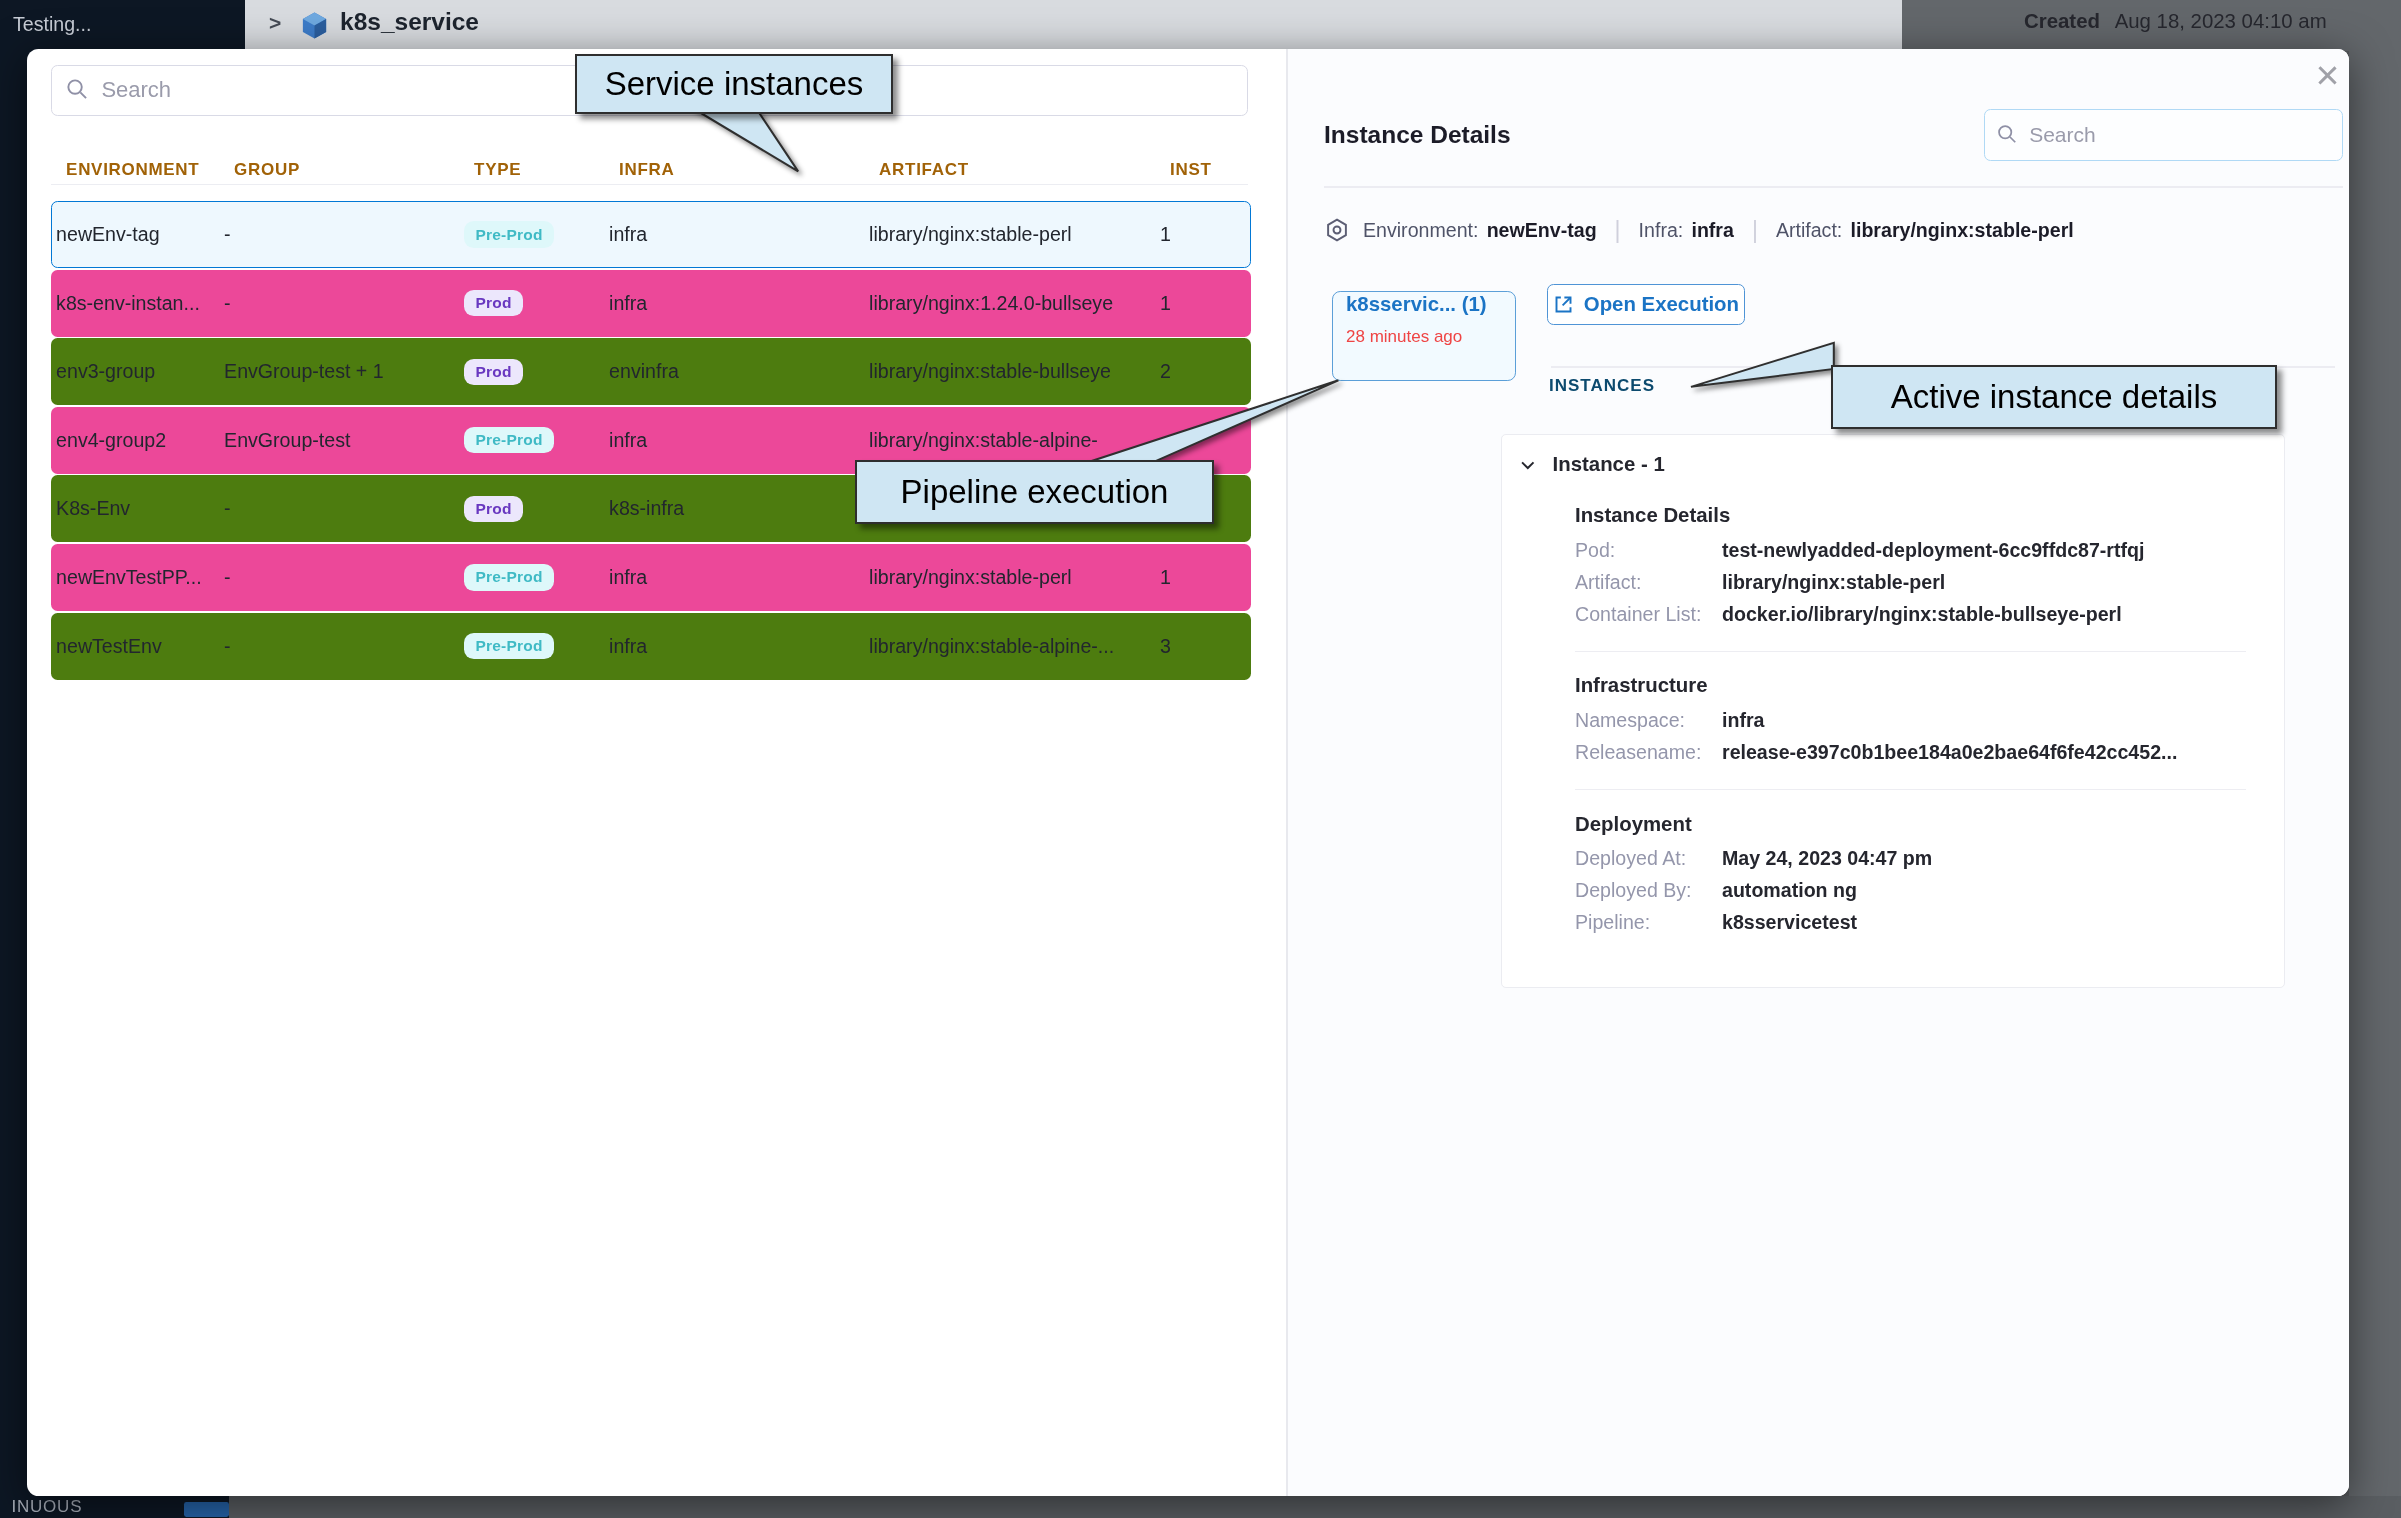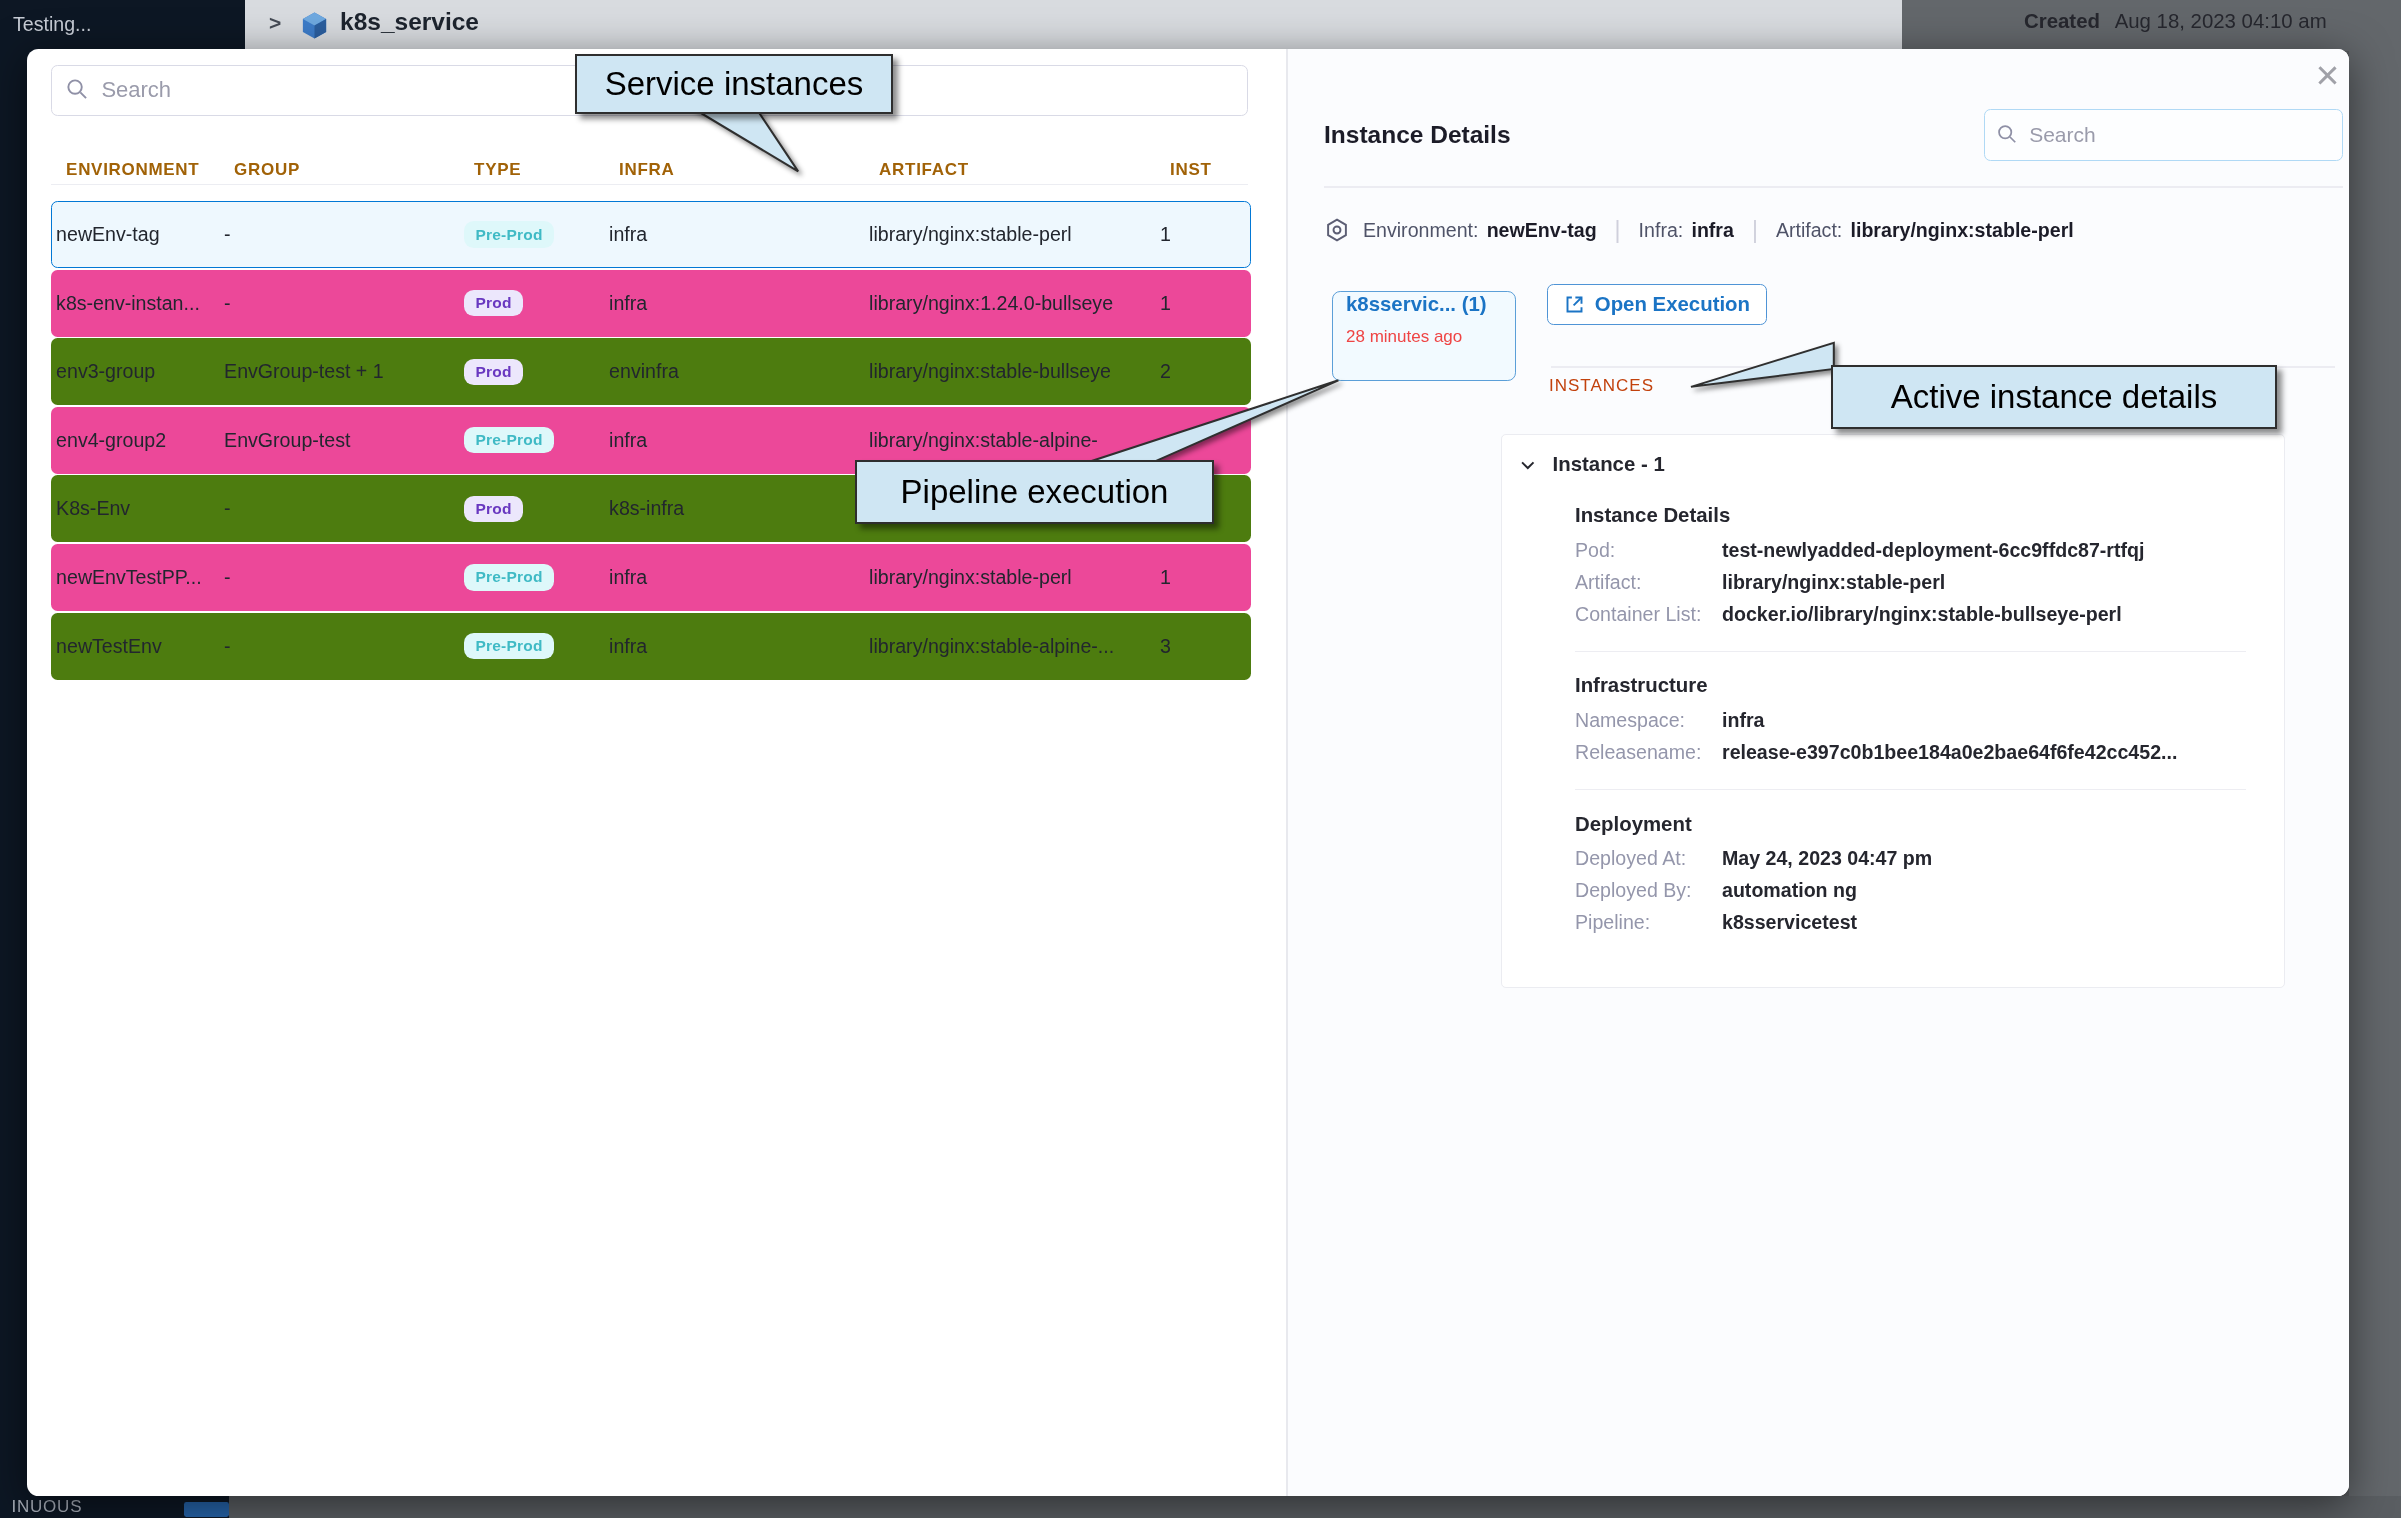--- a/index.html
+++ b/index.html
@@ -65,25 +65,25 @@
   .summary{left:1297px;top:163px;height:36px;display:flex;align-items:center;font-size:19.6px;color:#4f5368;white-space:nowrap;}
   .summary b{color:#1c1c28;font-weight:700;margin-left:8.2px;}
   .summary .sep{color:#cfd0dc;margin:0 18px;font-size:23px;}
   .summary .lbl{margin-left:0;}
   .sum-icon{margin-right:13px;display:flex;}
   .exec-card{left:1305px;top:242px;width:184px;height:90px;border:1.6px solid #5b9fd8;border-radius:8.2px;
              background:#f2faff;box-sizing:border-box;padding:1px 13px;}
   .exec-name{color:#1b74c5;font-weight:700;font-size:20.4px;white-space:nowrap;}
   .exec-time{color:#ef4444;font-size:17px;margin-top:11.4px;}
   .open-exec{left:1520px;top:235px;height:41px;border:1.6px solid #4f94d6;border-radius:6.5px;background:#fff;
-             display:inline-flex;align-items:center;padding:0 16px;color:#1b74c5;font-weight:700;font-size:20.4px;
+             display:inline-flex;align-items:center;padding:0 5px;color:#1b74c5;font-weight:700;font-size:20.4px;
              box-sizing:border-box;}
   .open-exec svg{margin-right:9.8px;}
   .rp-rule2{left:1524px;top:317px;width:784px;height:1.6px;background:#ececf2;}
-  .instances-lbl{left:1522px;top:327px;font-size:17px;font-weight:400;color:#c2410c;letter-spacing:1px;}
+  .instances-lbl{left:1522px;top:327px;font-size:17px;font-weight:700;color:#0c4a6e;letter-spacing:1px;}
   .inst-card{left:1474px;top:385px;width:782px;height:552px;background:#fff;border:0.8px solid #ebecf1;border-radius:4.9px;}
   .inst-head{position:absolute;left:16.3px;top:18px;display:flex;align-items:center;font-size:20.4px;font-weight:600;color:#25262e;}
   .inst-head svg{margin-right:14.7px;}
   .sec-title{font-size:20.4px;font-weight:700;color:#25262e;}
   .kv{display:flex;font-size:19.6px;line-height:32px;}
   .kv .k{width:147px;color:#9496ab;flex:none;}
   .kv .v{color:#25262e;font-weight:600;white-space:nowrap;}
   .sec-rule{height:0.8px;background:#ededf2;margin:21px 0 23px 0;}
   .sections{position:absolute;left:73px;top:69px;width:671px;}
   .sec-rows{margin-top:6.5px;}

